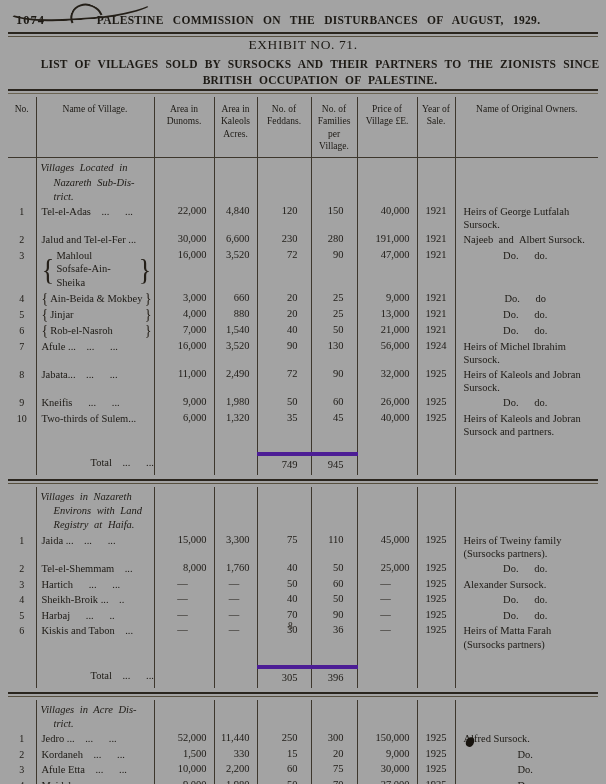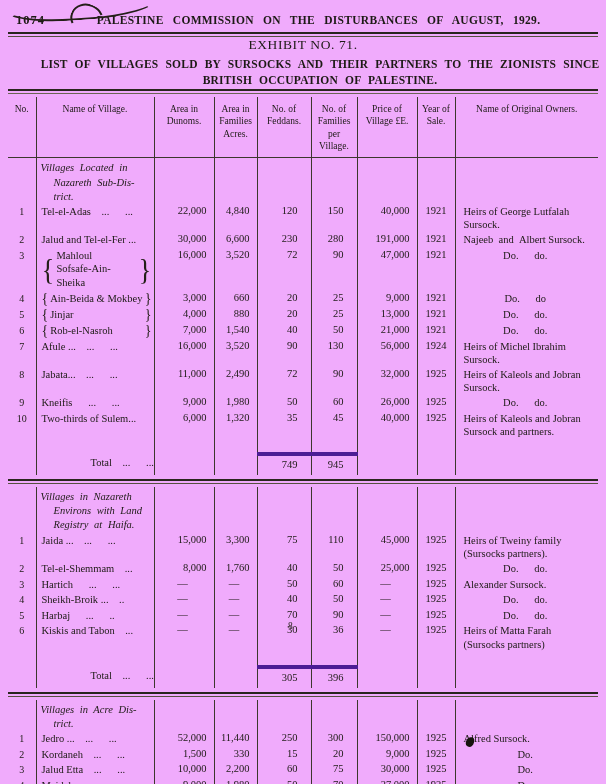--- a/index.html
+++ b/index.html
@@ -1,17 +1,17 @@
 <!DOCTYPE html>
 <html><head>
 <meta charset="utf-8">
 <style>
   html,body{margin:0;padding:0;}
   body{width:606px;height:784px;background:#e9e7e2;font-family:"Liberation Serif","DejaVu Serif",serif;color:#1d1a15;}
-  .page{position:relative;width:606px;height:784px;background:#f0abfc;overflow:hidden;}
+  .page{position:relative;width:606px;height:784px;background:#a3a3a3;overflow:hidden;}
 
   
   .running-head{display:flex;align-items:baseline;padding:13px 14px 3px 16px;}
   .pageno{font-weight:bold;font-size:12.5px;letter-spacing:1px;}
   .run-title{flex:1;text-align:center;font-weight:bold;font-size:11.5px;letter-spacing:.3px;word-spacing:6px;}
   .rule-heavy{margin:1px 8px 0 8px;height:2px;border-top:2px solid #2a251e;border-bottom:1px solid #57503f;}
   .rule-heavy.thin{border-bottom-color:#6b6453;}
 
   .exhibit-title{text-align:center;font-weight:normal;font-size:13.5px;letter-spacing:.6px;}
   .exhibit-sub{margin-top:4px;text-align:center;font-weight:bold;font-size:11.5px;line-height:1.35;word-spacing:4px;letter-spacing:.2px;padding-left:34px;}
@@ -82,21 +82,21 @@
       <col class="w5">
         <col class="w6">
         <col class="w7">
         <col class="w8">
     </colgroup>
     <thead>
         <tr id="colhead-row">
           <th>No.</th>
           <th>Name of Village.</th>
           <th>Area in Dunoms.</th>
-          <th>Area in Families Acres.</th>
+          <th>Area in Kaleols Acres.</th>
           <th>No. of Feddans.</th>
           <th>No. of Families per Village.</th>
           <th>Price of Village £E.</th>
           <th>Year of Sale.</th>
           <th>Name of Original Owners.</th>
         </tr>
       </thead>
     <tbody id="table-body">
         <tr>
           <td class="c-no"></td>
@@ -395,21 +395,21 @@
           <td class="c-num">1,500</td>
           <td class="c-num">330</td>
           <td class="c-num c-fed">15</td>
           <td class="c-num c-fam">20</td>
           <td class="c-num">9,000</td>
           <td class="c-year">1925</td>
           <td class="c-own center">Do.</td>
         </tr>
         <tr>
           <td class="c-no">3</td>
-          <td class="c-name">Jalud Etta ...  ...</td>
+          <td class="c-name">Afule Etta ...  ...</td>
           <td class="c-num">10,000</td>
           <td class="c-num">2,200</td>
           <td class="c-num c-fed">60</td>
           <td class="c-num c-fam">75</td>
           <td class="c-num">30,000</td>
           <td class="c-year">1925</td>
           <td class="c-own center">Do.</td>
         </tr>
         <tr>
           <td class="c-no">4</td>

